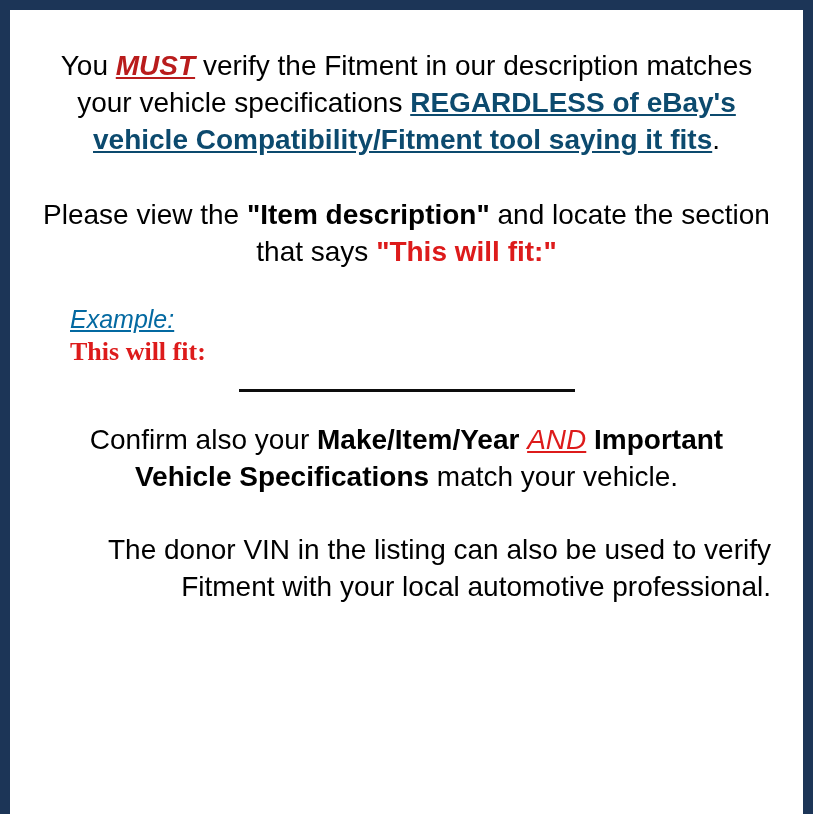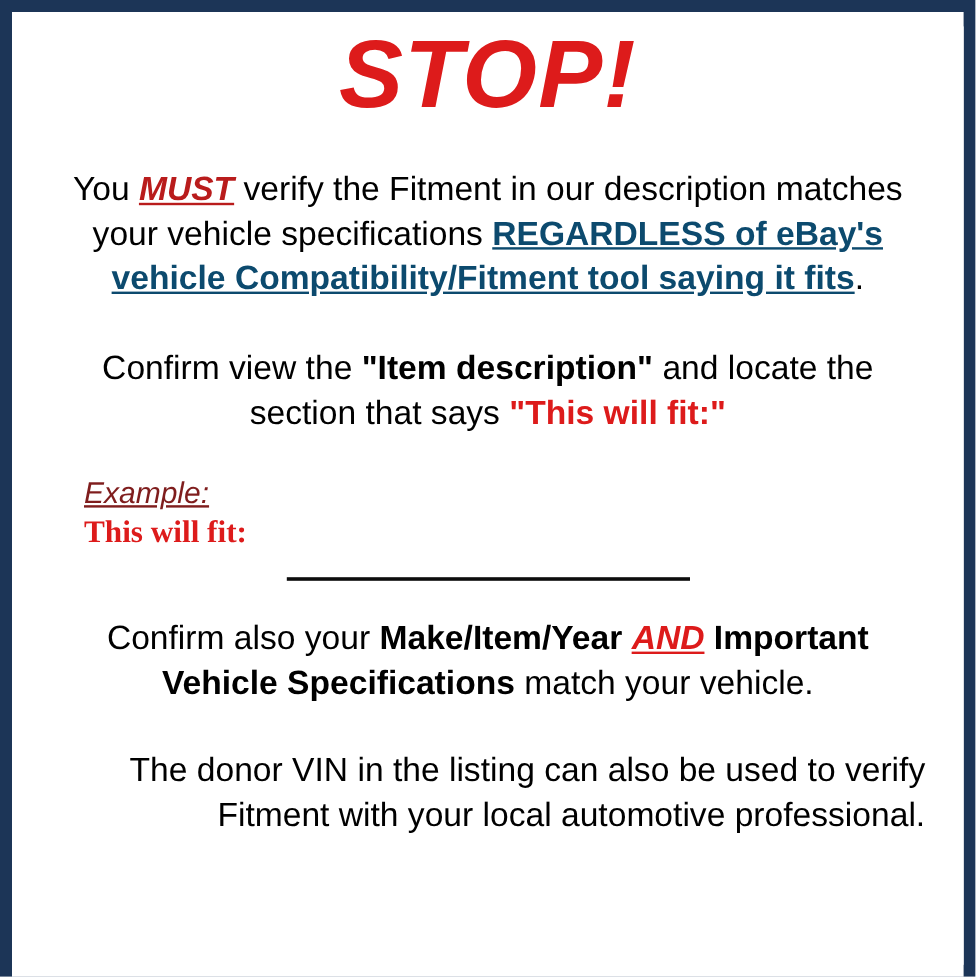--- a/index.html
+++ b/index.html
@@ -85,38 +85,38 @@
     text-underline-offset: 2px;
   }
   .regardless {
     color: #0c4a6e;
     font-weight: bold;
     text-decoration: underline;
     text-underline-offset: 2px;
   }
   .and-word {
     color: #dd1b1b;
-    font-weight: bold;
+    font-weight: normal;
     font-style: italic;
     text-decoration: underline;
     text-underline-offset: 2px;
   }
 
   
   .example-block {
     text-align: left;
     padding-left: 46px;
     margin-top: 34px;
   }
   .example-label {
     font-size: 25px;
     font-style: italic;
     text-decoration: underline;
     text-underline-offset: 2px;
-    color: #7f1d1d;
+    color: #0369a1;
     line-height: 1.15;
   }
   .example-fits {
     font-size: 26px;
     font-weight: bold;
     color: #dd1b1b;
     line-height: 1.2;
     margin-top: 2px;
     font-family: Liberation Serif, serif;
   }
@@ -140,29 +140,28 @@
     height: 3px;
     background: #0d0d0d;
   }
 </style>
 </head>
 <body>
 
 <div id="fitment-notice">
   <div class="inner">
 
-    <div class="stop-title">STOP!</div>
 
 
     <p class="para para-must">
       <span>You </span><span class="must-word">MUST</span><span> verify the Fitment in our description matches your vehicle specifications </span><span class="regardless">REGARDLESS of eBay's vehicle Compatibility/Fitment tool saying it fits</span><span>.</span>
     </p>
 
     <p class="para para-view">
-      <span>Confirm view the </span><span class="b">"Item description"</span><span> and locate the section that says </span><span class="b red">"This will fit:"</span>
+      <span>Please view the </span><span class="b">"Item description"</span><span> and locate the section that says </span><span class="b red">"This will fit:"</span>
     </p>
 
     <div class="example-block">
       <div class="example-label">Example:</div>
       <div class="example-fits">This will fit:</div>
     </div>
 
     <div class="divider-wrap">
       <div class="divider"></div>
     </div>

